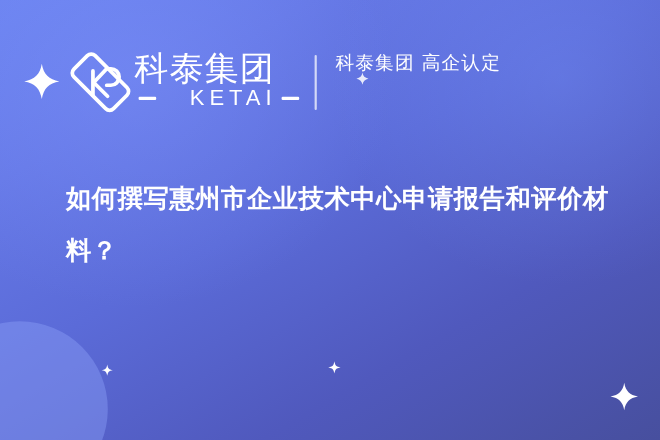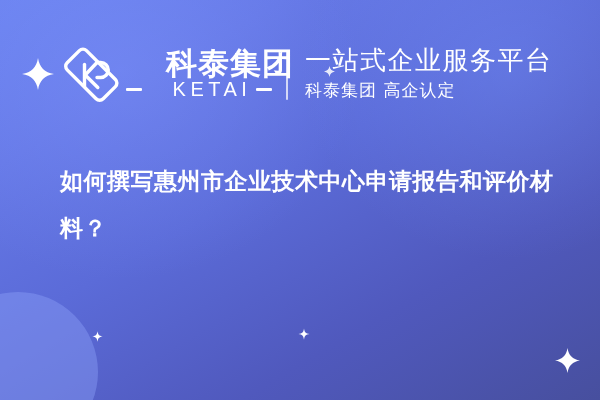--- a/index.html
+++ b/index.html
@@ -86,27 +86,26 @@
 
   .logo-word {
     position: absolute;
     left: 122px;
     top: 46px;
     width: 150px;
     height: 58px;
   }
   .logo-cn {
     font-size: 31px;
-    font-weight: 700;
+    font-weight: 400;
     color: #ffffff;
     letter-spacing: 1px;
     line-height: 34px;
     font-family: "DejaVu Sans", "Liberation Sans", sans-serif;
     white-space: nowrap;
-    margin-left: 44px;
   }
   .logo-en-row {
     display: flex;
     align-items: center;
     gap: 5px;
     margin-top: 2px;
     padding-left: 4px;
   }
   .logo-rule {
     width: 16px;
@@ -242,21 +241,20 @@
     <div class="logo-en-row">
       <span class="logo-rule"></span>
       <span class="logo-en">KETAI</span>
       <span class="logo-rule"></span>
     </div>
   </div>
 
   <div class="divider"></div>
 
   <div class="tagline">
-    <div class="tagline-main">一站式企业服务平台</div>
     <div class="tagline-sub">科泰集团 高企认定</div>
   </div>
 
   <div class="spark-tag">
     <svg viewBox="0 0 32 32" width="11" height="11" aria-hidden="true">
       <path d="M16 0 C17.6 9.6 22.4 14.4 32 16 C22.4 17.6 17.6 22.4 16 32 C14.4 22.4 9.6 17.6 0 16 C9.6 14.4 14.4 9.6 16 0 Z" fill="#ffffff"></path>
     </svg>
   </div>
 
   <div class="title">如何撰写惠州市企业技术中心申请报告和评价材料？</div>

